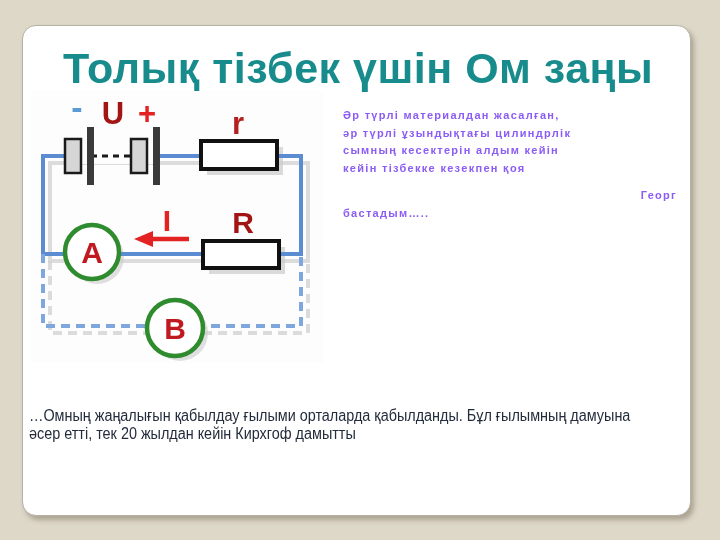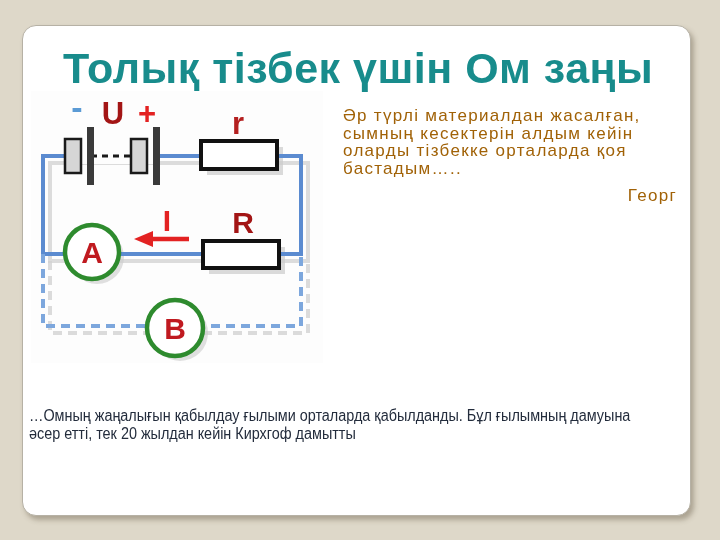--- a/index.html
+++ b/index.html
@@ -22,21 +22,21 @@
     position:absolute;left:40px;top:18px;width:620px;
     font-size:43px;font-weight:bold;color:#188C8C;
     letter-spacing:0.5px;white-space:nowrap;
   }
   .diagram{
     position:absolute;left:8px;top:65px;width:292px;height:272px;
     background:#FDFDFD;
   }
   .quote{
     position:absolute;left:320px;top:81px;width:352px;
-    font-size:17px;font-weight:normal;color:#a16207;
+    font-size:11px;font-weight:bold;color:#8b5cf6;
     letter-spacing:1.3px;line-height:17.5px;
   }
   .quote .line{white-space:nowrap;}
   .quote .sig{
     text-align:right;padding-right:18px;margin-top:10px;
   }
   .footer{
     position:absolute;left:6px;top:381px;width:700px;
     font-size:16px;color:#232C3C;line-height:17.5px;
     transform:scaleX(0.9);transform-origin:left top;
@@ -85,24 +85,25 @@
       <text x="116" y="33" text-anchor="middle" font-family="Liberation Sans, sans-serif" font-size="31" font-weight="bold" fill="#E32222">+</text>
       <text x="207" y="43" text-anchor="middle" font-family="Liberation Sans, sans-serif" font-size="31" font-weight="bold" fill="#B42020">r</text>
       <text x="136" y="140" text-anchor="middle" font-family="Liberation Sans, sans-serif" font-size="30" font-weight="bold" fill="#E32222">I</text>
       <text x="212" y="142" text-anchor="middle" font-family="Liberation Sans, sans-serif" font-size="30" font-weight="bold" fill="#A31515">R</text>
       <text x="61" y="172" text-anchor="middle" font-family="Liberation Sans, sans-serif" font-size="30" font-weight="bold" fill="#C01A20">A</text>
       <text x="144" y="248" text-anchor="middle" font-family="Liberation Sans, sans-serif" font-size="30" font-weight="bold" fill="#C01A20">B</text>
     </svg>
 
     <div class="quote">
       <div class="line">Әр түрлі материалдан жасалған,</div>
+      <div class="line">әр түрлі ұзындықтағы  цилиндрлік</div>
       <div class="line">сымның кесектерін алдым кейін</div>
-      <div class="line">оларды тізбекке орталарда қоя</div>
+      <div class="line">кейін тізбекке кезекпен қоя</div>
+      <div class="line sig">Георг</div>
       <div class="line">бастадым…..</div>
-      <div class="line sig">Георг</div>
     </div>
 
     <div class="footer">
       <div>…Омның жаңалығын қабылдау ғылыми орталарда қабылданды. Бұл ғылымның дамуына</div>
       <div>әсер етті,  тек 20 жылдан кейін Кирхгоф дамытты</div>
     </div>
 
   </div>
 </div>
 

